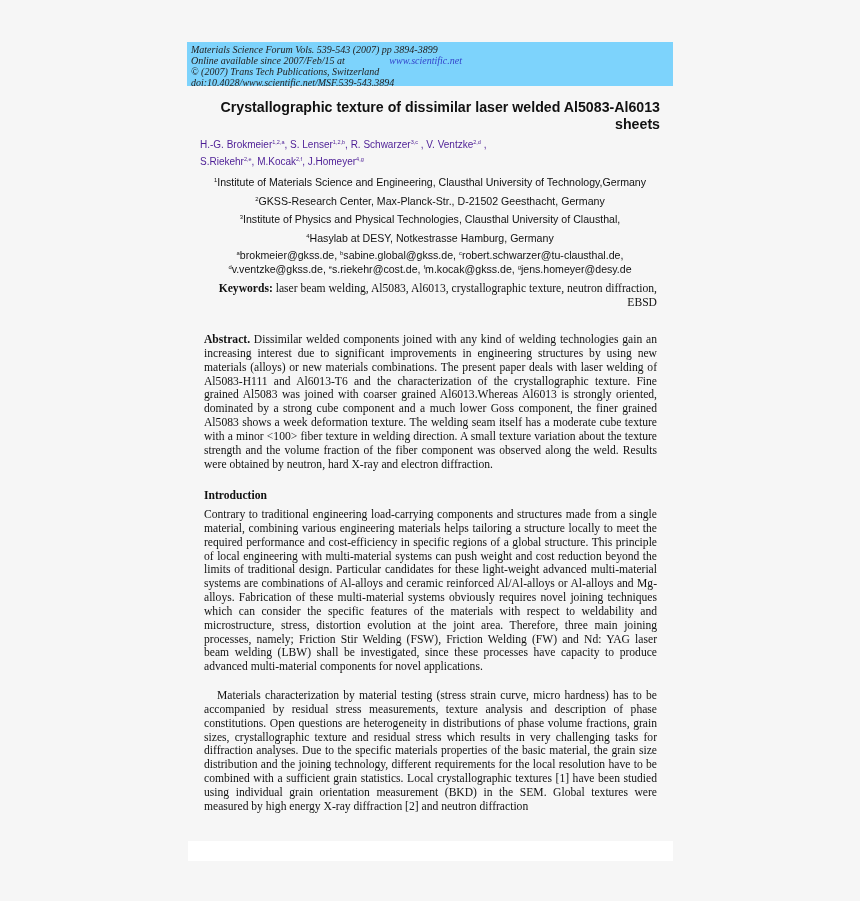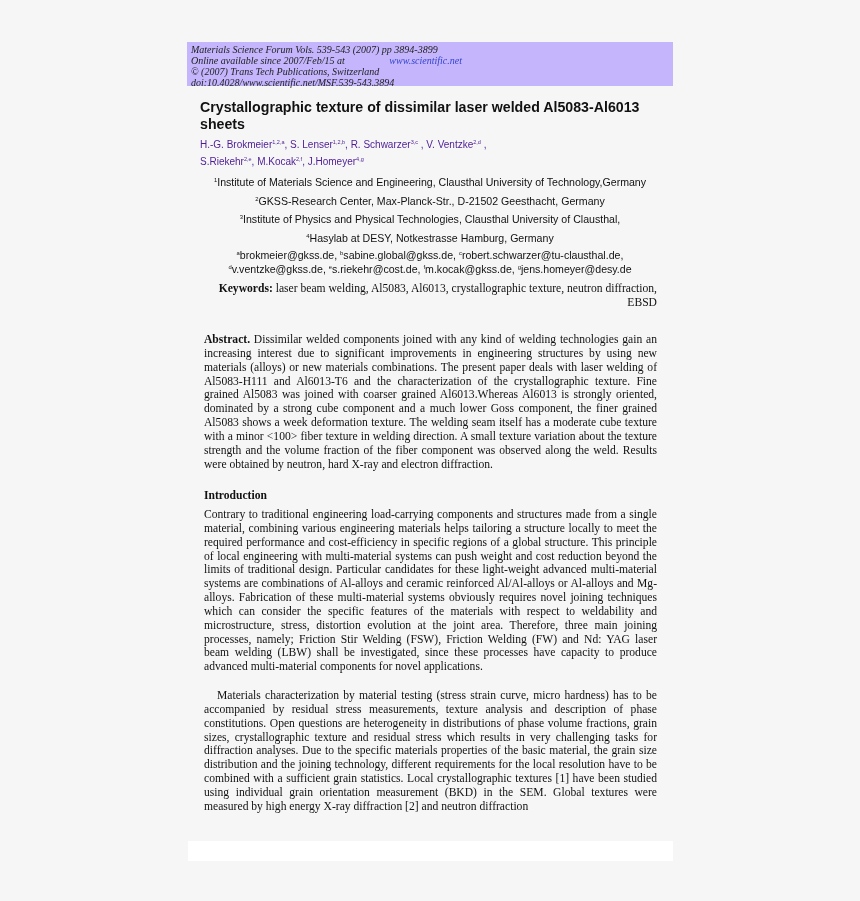--- a/index.html
+++ b/index.html
@@ -13,21 +13,21 @@
       position: relative;
       overflow: hidden;
       color: #111;
     }
     .header-box {
       position: absolute;
       left: 187px;
       top: 42px;
       width: 486px;
       height: 44px;
-      background: #c4b5fd;
+      background: #7dd3fc;
     }
     .header-lines {
       position: absolute;
       left: 4px;
       top: 2px;
       font-family: "Liberation Serif", serif;
       font-style: italic;
       font-size: 10px;
       line-height: 11px;
       color: #222;
@@ -36,21 +36,21 @@
     .header-lines a {
       color: #3344cc;
       text-decoration: none;
       margin-left: 42px;
     }
     .title {
       position: absolute;
       left: 200px;
       width: 460px;
       top: 99px;
-      text-align: left;
+      text-align: right;
       font-family: "Liberation Sans", sans-serif;
       font-weight: bold;
       font-size: 14.2px;
       line-height: 16.5px;
       color: #111;
     }
     .authors {
       position: absolute;
       left: 200px;
       width: 460px;

